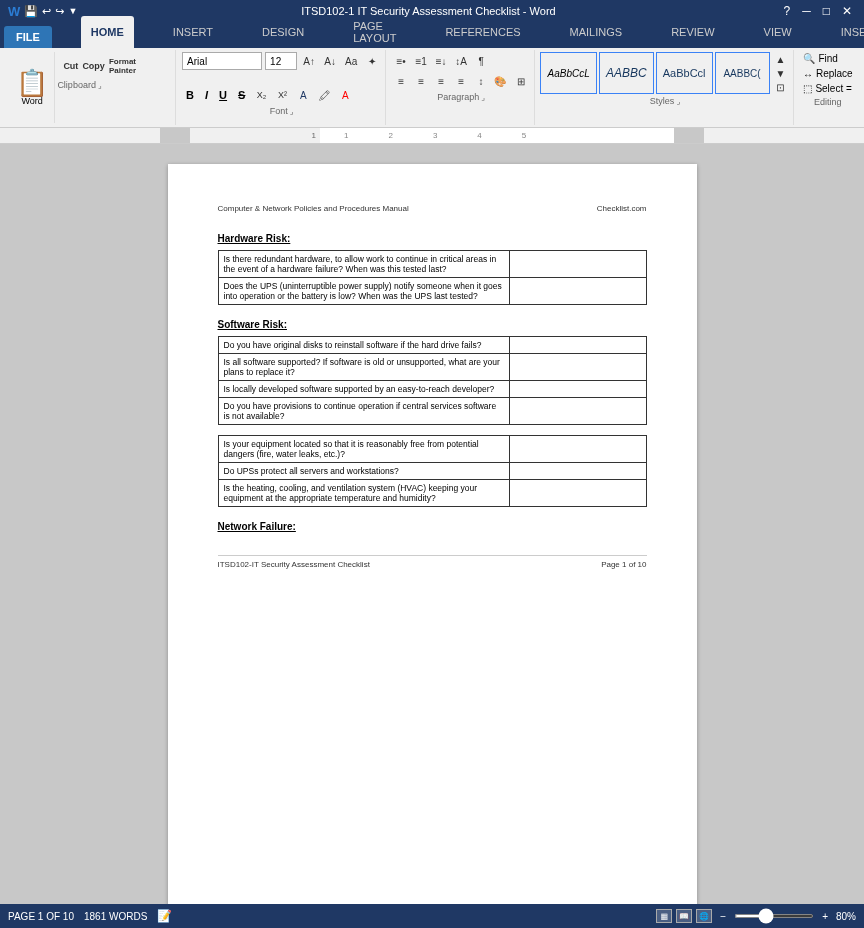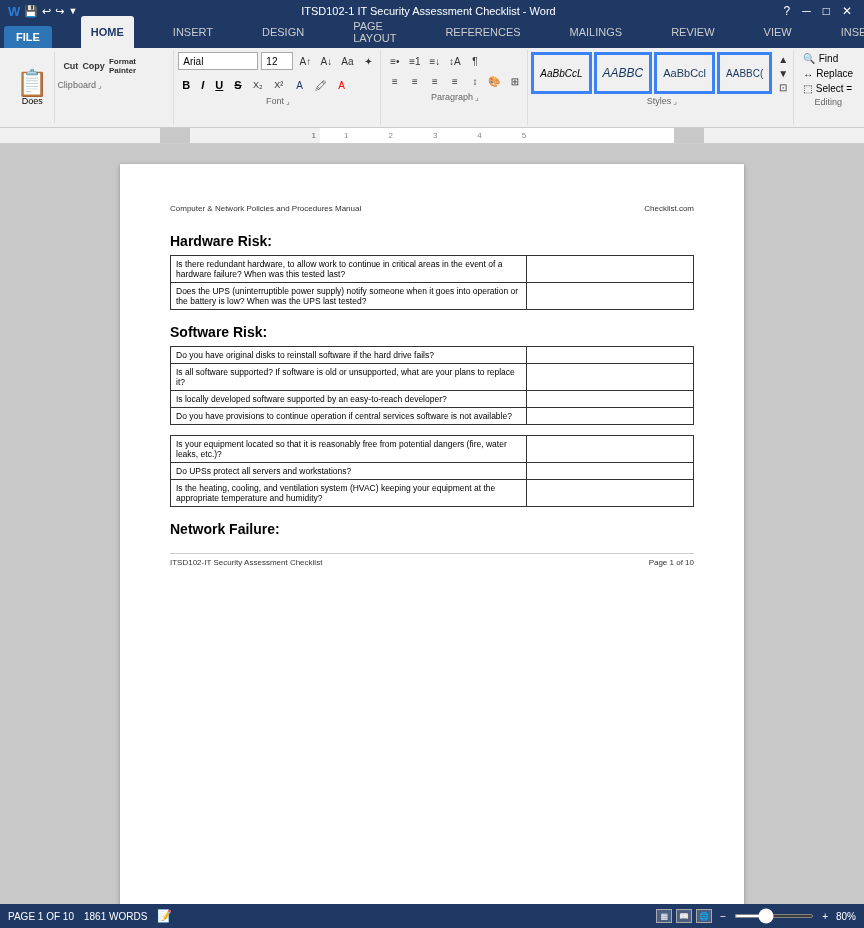--- a/index.html
+++ b/index.html
@@ -113,21 +113,21 @@
       cursor: pointer;
       text-align: left;
       padding: 1px 2px;
       color: #333;
     }
 
     
     .font-group-content {
       display: flex;
       flex-direction: column;
-      gap: 6px;
+      gap: 16px;
     }
     .font-row1, .font-row2 {
       display: flex;
       align-items: center;
       gap: 3px;
     }
     .font-name-box {
       width: 80px;
       height: 18px;
       border: 1px solid #aaa;
@@ -174,21 +174,21 @@
       gap: 2px;
     }
 
     
     .styles-container {
       display: flex;
       align-items: center;
       gap: 2px;
     }
     .style-box {
-      border: 3px solid #3b82f6;
+      border: 1px solid #3b82f6;
       padding: 2px 6px;
       font-size: 10px;
       min-width: 55px;
       height: 42px;
       display: flex;
       align-items: center;
       justify-content: center;
       cursor: pointer;
     }
     .style-emphasis { font-style: italic; font-size: 10px; }
@@ -234,21 +234,21 @@
       height: calc(928px - 22px - 26px - 80px - 16px - 24px);
       overflow-y: auto;
       display: flex;
       justify-content: center;
       padding: 20px 0;
     }
 
     
     .page {
       background: white;
-      width: 624px;
+      width: 529px;
       min-height: 760px;
       padding: 40px 50px 40px 50px;
       box-shadow: 0 1px 4px rgba(0,0,0,0.3);
       position: relative;
       font-family: Arial, sans-serif;
     }
     .page-header {
       display: flex;
       justify-content: space-between;
       font-size: 8px;
@@ -257,22 +257,23 @@
     }
     .doc-title {
       text-align: center;
       font-weight: bold;
       font-size: 13px;
       letter-spacing: 1px;
       margin-bottom: 14px;
     }
     .section-heading {
       font-weight: bold;
-      font-size: 14px;
+      font-size: 10px;
       margin: 14px 0 6px 0;
+      text-decoration: underline;
     }
     .checklist-table {
       width: 100%;
       border-collapse: collapse;
       margin-bottom: 10px;
       font-size: 8.5px;
     }
     .checklist-table td {
       border: 1px solid #333;
       padding: 3px 5px;
@@ -282,21 +283,21 @@
       width: 68%;
     }
     .checklist-table .answer-col {
       width: 32%;
     }
     .page-footer {
       display: flex;
       justify-content: space-between;
       font-size: 8px;
       color: #333;
-      margin-top: 16px;
+      margin-top: 23px;
       padding-top: 4px;
       border-top: 1px solid #ccc;
     }
 
     
     #status-bar {
       height: 24px;
       background: #1f3864;
       color: white;
       display: flex;
@@ -354,21 +355,21 @@
   <div class="ribbon-tab">VIEW</div>
   <div class="ribbon-tab">INSERT</div>
   <div class="sign-in">Sign in</div>
 </div>
 
 <div id="ribbon">
 
   <div class="ribbon-group clipboard-group" style="flex-direction:row;">
     <div class="paste-btn">
       <span class="paste-icon">📋</span>
-      <span class="paste-label">Does</span>
+      <span class="paste-label">Word</span>
     </div>
     <div style="display:flex;flex-direction:column;justify-content:flex-start;padding:2px;">
       <div class="clipboard-right">
         <button class="format-btn">Cut</button>
         <button class="format-btn">Copy</button>
         <button class="format-btn" style="font-size:8px;">Format Painter</button>
       </div>
       <div class="ribbon-group-label">
         <span>Clipboard</span>
         <span style="font-size:8px;">⌟</span>

